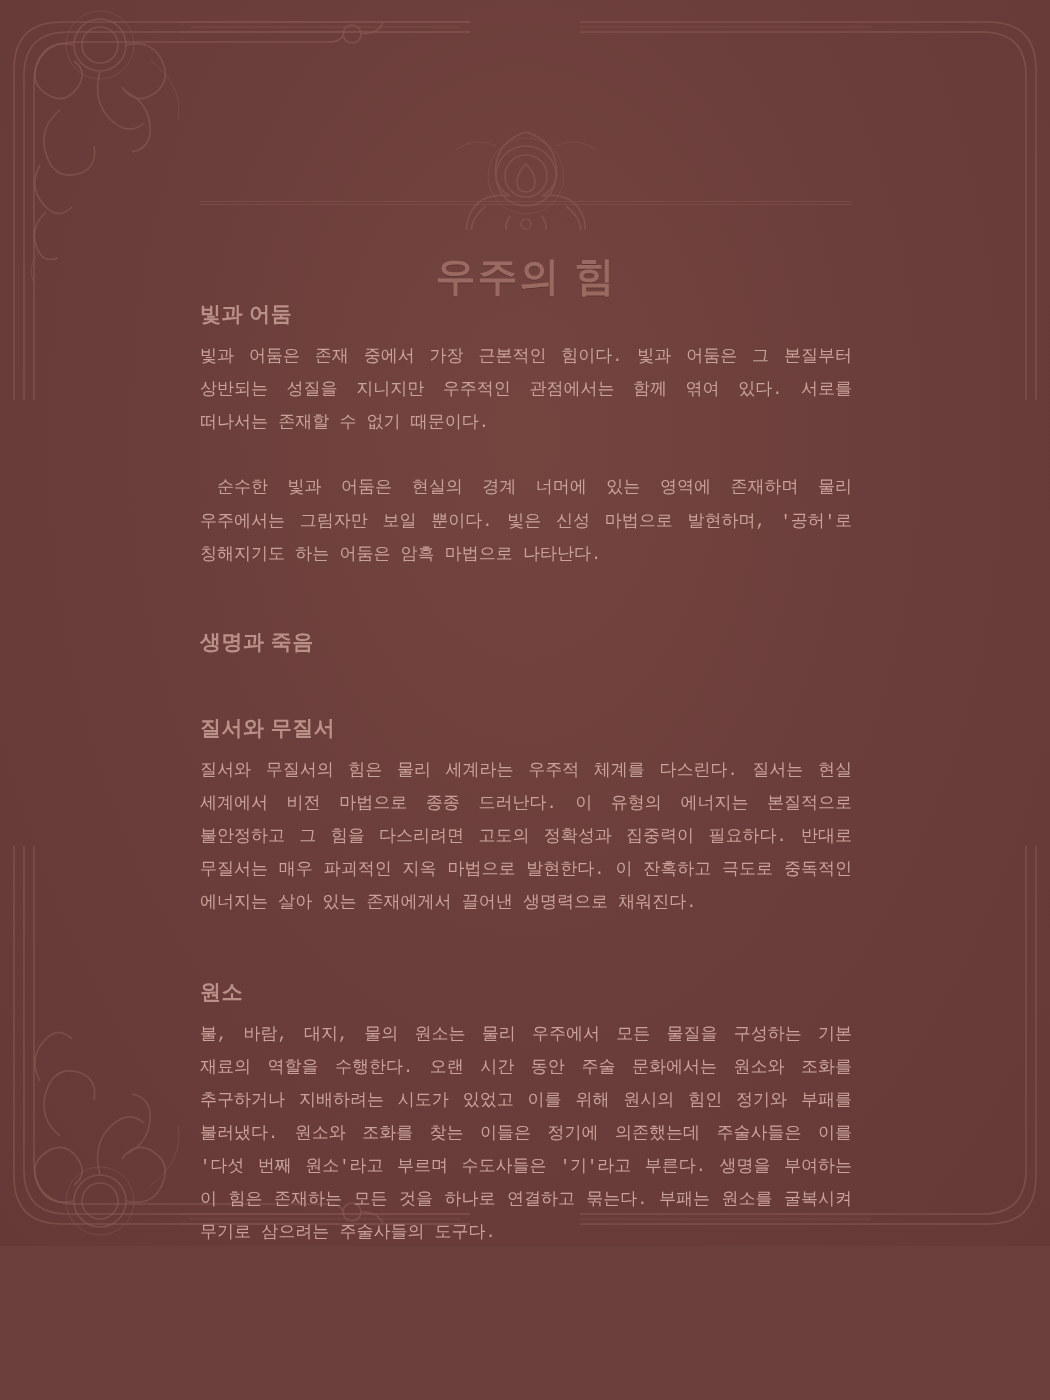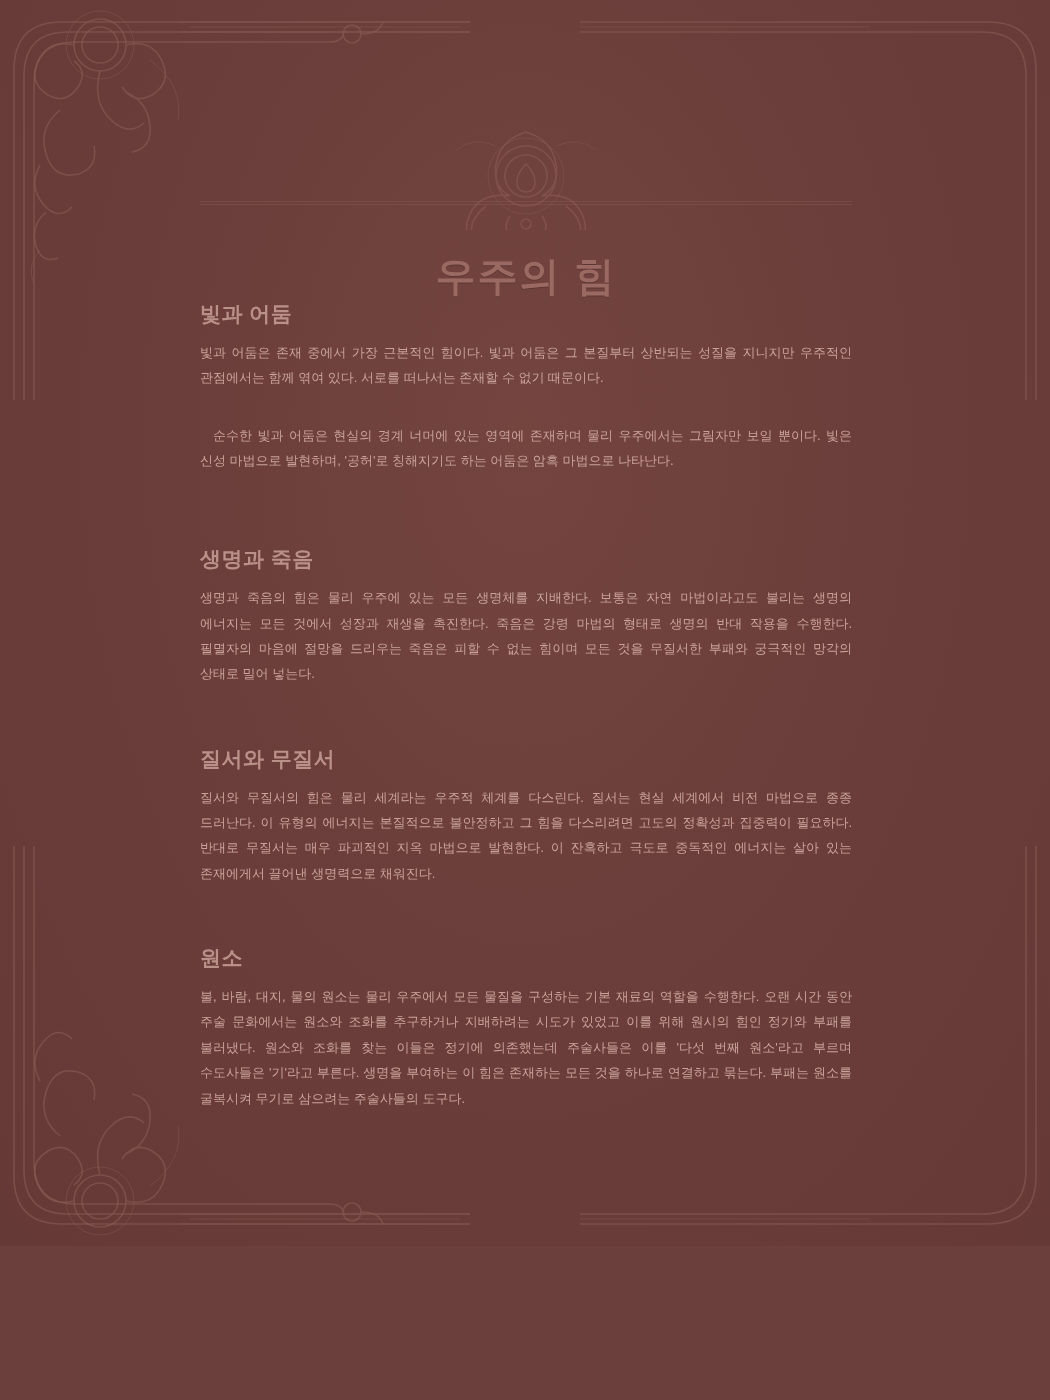--- a/index.html
+++ b/index.html
@@ -88,31 +88,32 @@
   .section { margin-bottom: 42px; }
   .section-heading {
     font-size: 21px;
     font-weight: bold;
     color: #b99189;
     margin: 0 0 12px 0;
     letter-spacing: .5px;
   }
   .section-body {
     margin: 0;
-    font-size: 13px;
+    font-size: 17px;
     line-height: 1.95;
     color: #c9a39b;
     text-align: justify;
     text-justify: inter-character;
     word-break: keep-all;
+    font-family: Liberation Mono, monospace;
   }
   .section-body + .section-body { text-indent: 1em; margin-top: 32px; }
 
   .sec-1 { margin-top: 0; }
-  .sec-2 { margin-top: 72px; }
+  .sec-2 { margin-top: 57px; }
   .sec-3 { margin-top: 58px; }
   .sec-4 { margin-top: 58px; }
 </style>
 </head>
 <body>
 
 <div class="page">
 
   <div class="frame">
 
@@ -233,21 +234,20 @@
     </div>
 
     <section class="section sec-1">
       <h2 class="section-heading">빛과 어둠</h2>
       <p class="section-body">빛과 어둠은 존재 중에서 가장 근본적인 힘이다. 빛과 어둠은 그 본질부터 상반되는 성질을 지니지만 우주적인 관점에서는 함께 엮여 있다. 서로를 떠나서는 존재할 수 없기 때문이다.</p>
       <p class="section-body">순수한 빛과 어둠은 현실의 경계 너머에 있는 영역에 존재하며 물리 우주에서는 그림자만 보일 뿐이다. 빛은 신성 마법으로 발현하며, '공허'로 칭해지기도 하는 어둠은 암흑 마법으로 나타난다.</p>
     </section>
 
     <section class="section sec-2">
       <h2 class="section-heading">생명과 죽음</h2>
-      <p class="section-body">생명과 죽음의 힘은 물리 우주에 있는 모든 생명체를 지배한다. 보통은 자연 마법이라고도 불리는 생명의 에너지는 모든 것에서 성장과 재생을 촉진한다. 죽음은 강령 마법의 형태로 생명의 반대 작용을 수행한다. 필멸자의 마음에 절망을 드리우는 죽음은 피할 수 없는 힘이며 모든 것을 무질서한 부패와 궁극적인 망각의 상태로 밀어 넣는다.</p>
     </section>
 
     <section class="section sec-3">
       <h2 class="section-heading">질서와 무질서</h2>
       <p class="section-body">질서와 무질서의 힘은 물리 세계라는 우주적 체계를 다스린다. 질서는 현실 세계에서 비전 마법으로 종종 드러난다. 이 유형의 에너지는 본질적으로 불안정하고 그 힘을 다스리려면 고도의 정확성과 집중력이 필요하다. 반대로 무질서는 매우 파괴적인 지옥 마법으로 발현한다. 이 잔혹하고 극도로 중독적인 에너지는 살아 있는 존재에게서 끌어낸 생명력으로 채워진다.</p>
     </section>
 
     <section class="section sec-4">
       <h2 class="section-heading">원소</h2>
       <p class="section-body">불, 바람, 대지, 물의 원소는 물리 우주에서 모든 물질을 구성하는 기본 재료의 역할을 수행한다. 오랜 시간 동안 주술 문화에서는 원소와 조화를 추구하거나 지배하려는 시도가 있었고 이를 위해 원시의 힘인 정기와 부패를 불러냈다. 원소와 조화를 찾는 이들은 정기에 의존했는데 주술사들은 이를 '다섯 번째 원소'라고 부르며 수도사들은 '기'라고 부른다. 생명을 부여하는 이 힘은 존재하는 모든 것을 하나로 연결하고 묶는다. 부패는 원소를 굴복시켜 무기로 삼으려는 주술사들의 도구다.</p>

